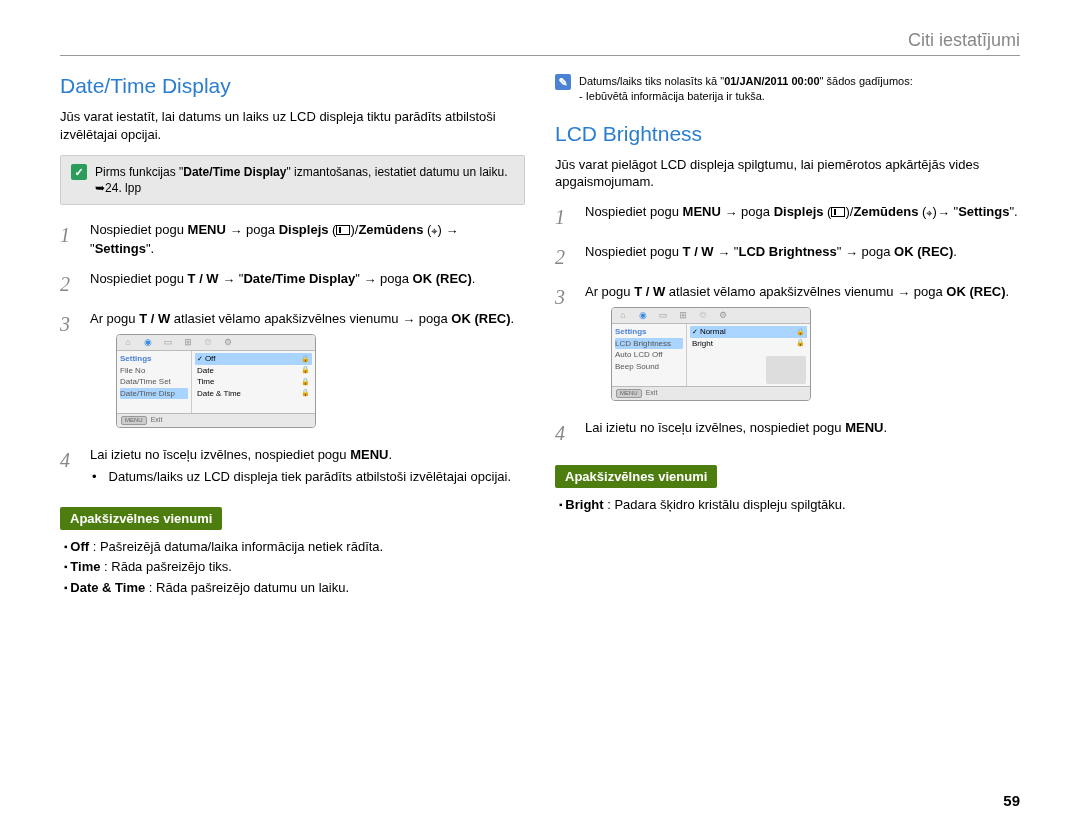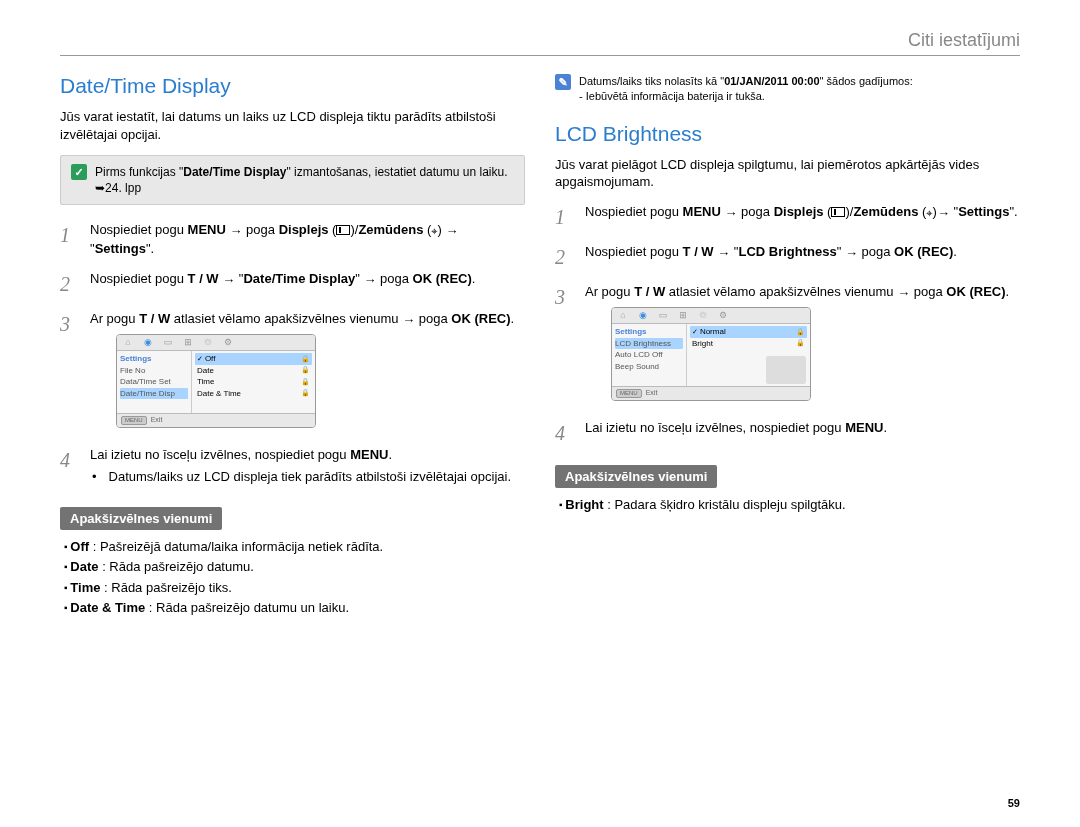--- a/index.html
+++ b/index.html
@@ -71,21 +71,21 @@
     width: 18px;
     flex-shrink: 0;
   }
   .step-body { flex: 1; }
   .sub-bullets { list-style: none; margin-top: 4px; padding-left: 2px; }
   .sub-bullets li::before {
     content: "• ";
   }
   .sub-bullets li { margin-bottom: 2px; }
   .section-bar {
-    background: #737373;
+    background: #4d7c0f;
     color: #fff;
     font-weight: bold;
     padding: 4px 10px;
     border-radius: 2px;
     display: inline-block;
     margin: 6px 0 8px 0;
     font-size: 13px;
   }
   .item-list { list-style: none; padding-left: 4px; }
   .item-list li { margin-bottom: 3px; line-height: 1.35; }
@@ -132,21 +132,21 @@
   .lcd-foot { background: #e8e8e8; border-top: 1px solid #bbb; padding: 2px 4px; color:#666; font-size:7px; display:flex; gap:4px; align-items:center;}
   .lcd-foot .btn { background:#ccc; border:1px solid #999; border-radius:2px; padding:0 3px; font-size:6px;}
   .tiny-check::before { content:"✓"; font-size:7px; margin-right:2px;}
   .tiny-lock { font-size:7px; color:#777; }
 
   .page-num {
     position: absolute;
     bottom: 18px;
     right: 60px;
     font-weight: bold;
-    font-size: 11px;
+    font-size: 15px;
     margin-left: 24px;
   }
   .icon-disp {
     display: inline-block;
     width: 14px; height: 10px;
     border: 1px solid #000;
     position: relative;
     top: 1px;
   }
   .icon-disp::before {
@@ -248,21 +248,20 @@
           <ul class="sub-bullets">
             <li>Datums/laiks uz LCD displeja tiek parādīts atbilstoši izvēlētajai opcijai.</li>
           </ul>
         </div>
       </li>
     </ul>
 
     <div class="section-bar">Apakšizvēlnes vienumi</div>
     <ul class="item-list">
       <li><b>Off</b><span> : Pašreizējā datuma/laika informācija netiek rādīta.</span></li>
-      <li><b>Date</b><span> : Rāda pašreizējo datumu.</span></li>
       <li><b>Time</b><span> : Rāda pašreizējo tiks.</span></li>
       <li><b>Date &amp; Time</b><span> : Rāda pašreizējo datumu un laiku.</span></li>
     </ul>
   </div>
 
   <div class="col">
     <div style="display:flex; gap:8px; font-size:11px; line-height:1.35; margin-bottom:18px;">
       <div class="note-icon blue">✎</div>
       <div>
         <span>Datums/laiks tiks nolasīts kā "</span><b>01/JAN/2011 00:00</b><span>" šādos gadījumos:</span><br>

